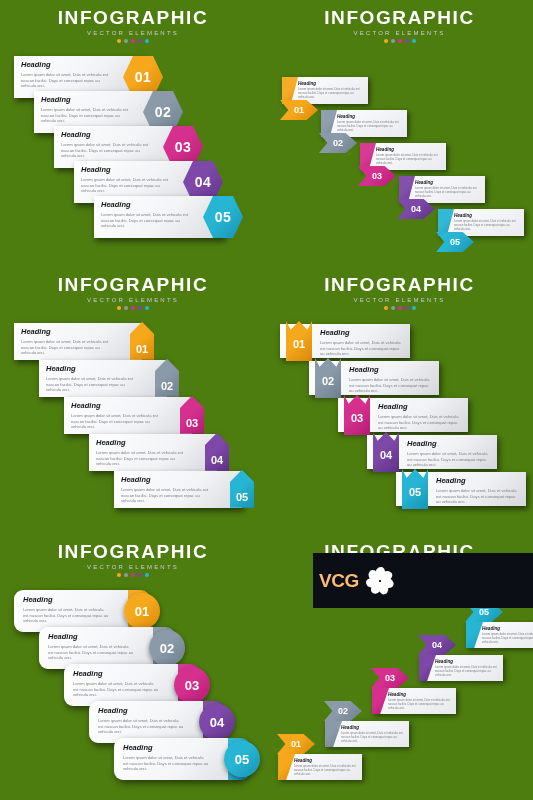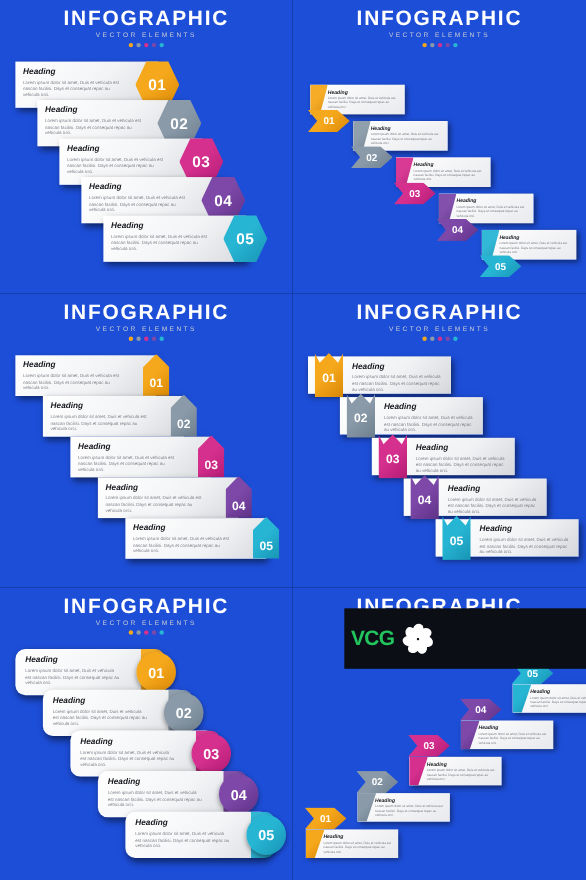--- a/index.html
+++ b/index.html
@@ -5,21 +5,21 @@
   * { margin:0; padding:0; box-sizing:border-box; }
   html,body{ background:#020d1a; }
   body{
     width:533px; height:800px;
     font-family:"Liberation Sans", sans-serif;
     overflow:hidden; position:relative;
   }
   .sheet{ width:533px; height:800px; display:grid;
           grid-template-columns:266px 267px;
           grid-template-rows:267px 267px 266px; }
-  .panel{ position:relative; overflow:hidden; background:#1d4ed8; }
+  .panel{ position:relative; overflow:hidden; background:#4d7c0f; }
 
   
   .phead{ position:absolute; left:0; right:0; top:8px; text-align:center; }
   .ptitle{ color:#ffffff; font-size:19px; font-weight:bold; letter-spacing:1.6px; line-height:1; }
   .psub{ color:#c9ccd4; font-size:6px; letter-spacing:2.2px; margin-top:3px; }
   .pdots{ margin-top:3px; display:flex; gap:3px; justify-content:center; }
   .pdots i{ width:4px; height:4px; border-radius:50%; display:block; }
 
   
   .row{ position:absolute; display:flex; align-items:center; }
@@ -100,21 +100,21 @@
   .bd{ color:#7e8189; line-height:1.35; }
   .a-plate .hd,.c-plate .hd,.d-plate .hd,.e-plate .hd{ font-size:7.5px; margin-bottom:3px; }
   .a-plate .bd,.c-plate .bd,.d-plate .bd,.e-plate .bd{ font-size:4.1px; }
   .b-card .hd,.f-card .hd{ font-size:4.6px; margin-bottom:2px; }
   .b-card .bd,.f-card .bd{ font-size:2.9px; }
 
   
   .wm{ position:absolute; left:313px; top:553px; width:220px; height:55px;
        background:#0b0f15; display:flex; align-items:center; gap:6px;
        padding-left:6px; }
-  .wm-logo{ color:#22c55e; font-size:19px; font-weight:bold; letter-spacing:-.5px; }
+  .wm-logo{ color:#fdba74; font-size:19px; font-weight:bold; letter-spacing:-.5px; }
   .wm-mark{ position:relative; width:30px; height:30px; }
   .wm-mark span{ position:absolute; width:10px; height:13px; background:#fff;
                  border-radius:60% 40% 55% 45%; left:10px; top:1px;
                  transform-origin:5px 14px; }
   .wm-id{ color:#fff; font-size:13px; letter-spacing:.2px; }
 </style>
 </head>
 <body>
 
 <div class="sheet">

